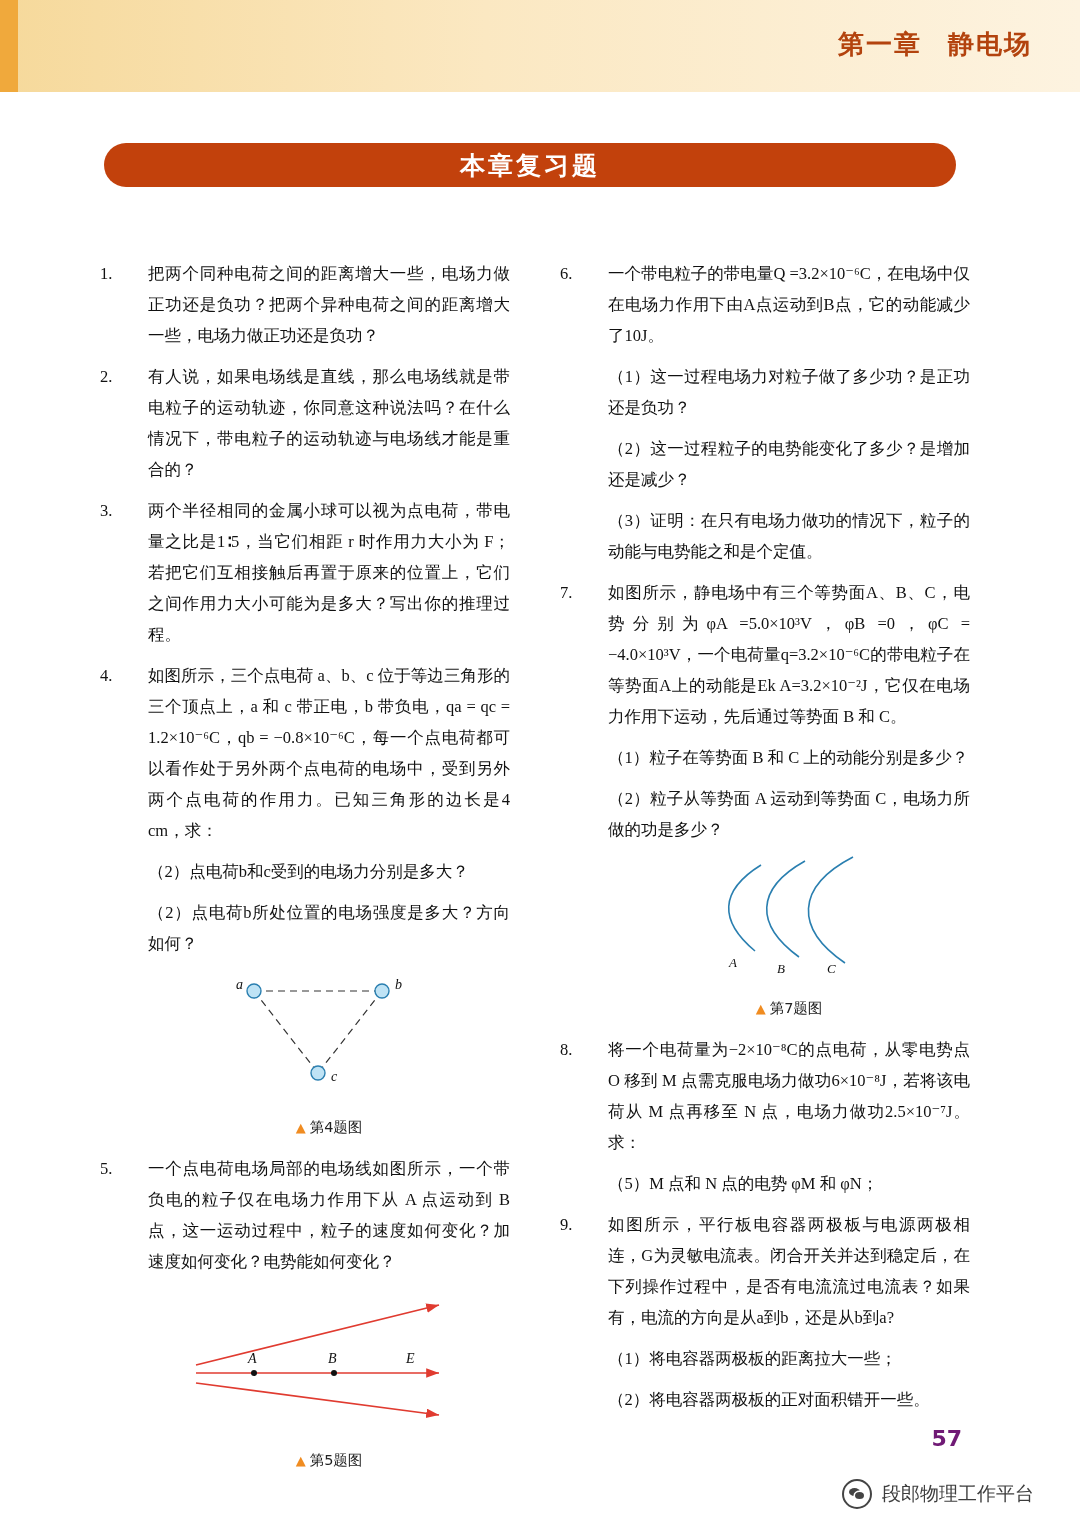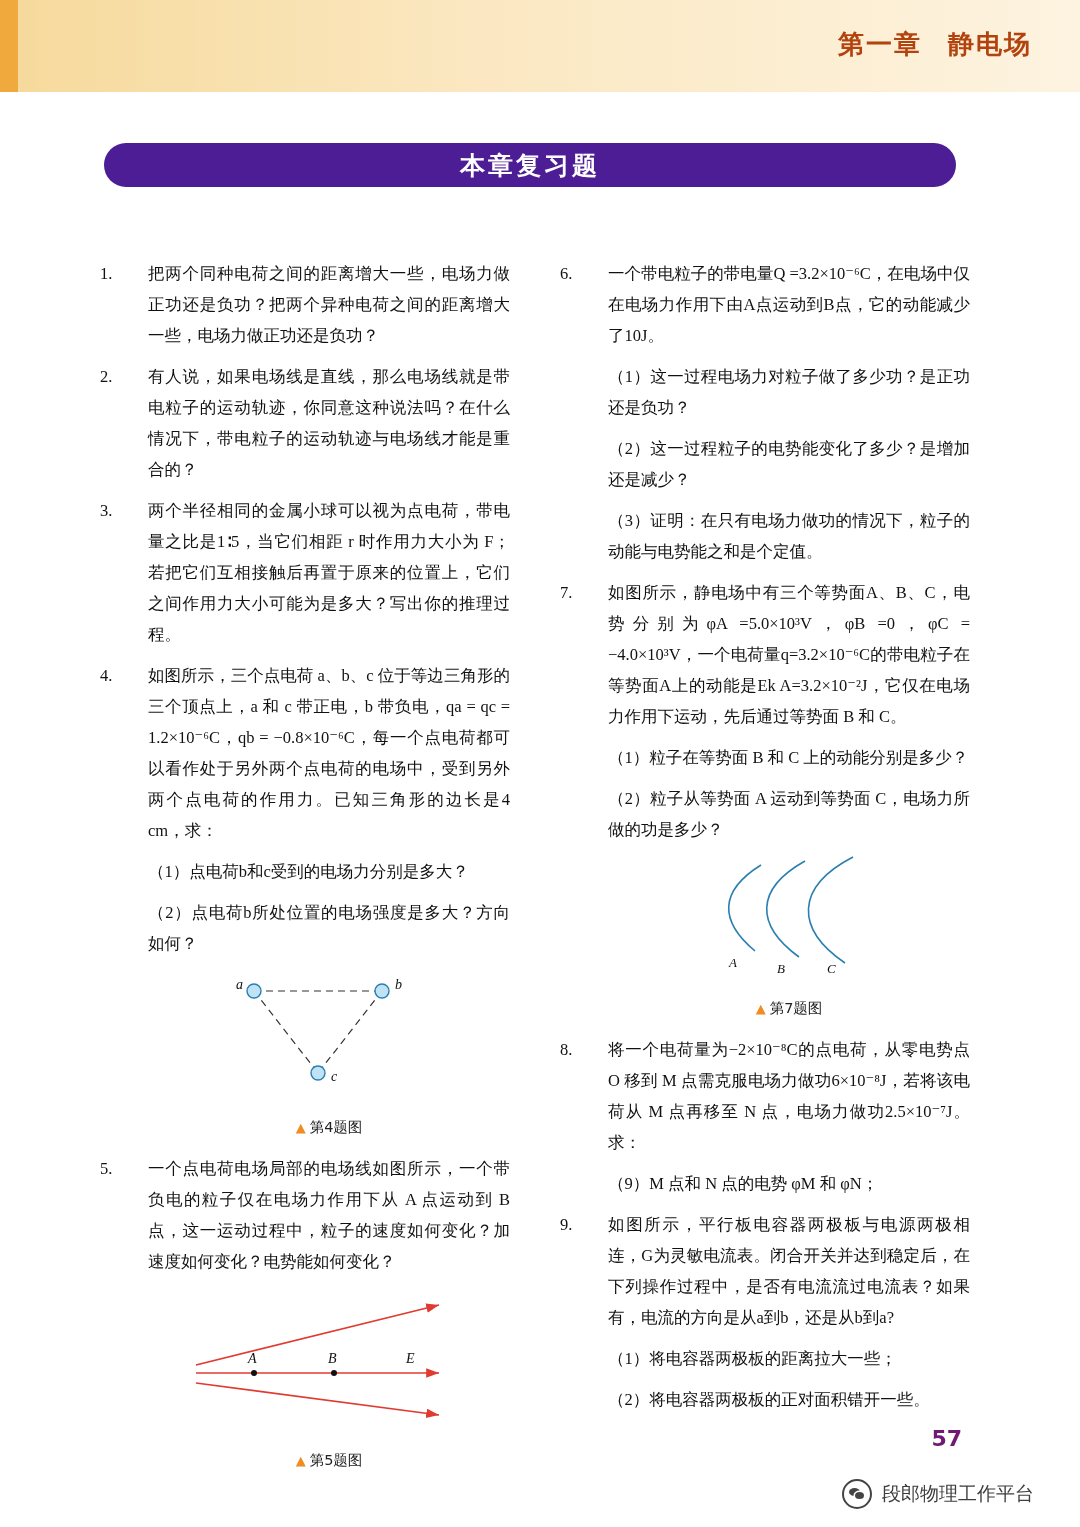--- a/index.html
+++ b/index.html
@@ -48,21 +48,21 @@
   }
   .header-title .chap { margin-right: 26px; }
 
   
   .title-bar {
     position: absolute;
     left: 104px;
     top: 143px;
     width: 852px;
     height: 44px;
-    background: #4c1d95;
+    background: #c2410c;
     border-radius: 22px;
     color: #ffffff;
     font-size: 25px;
     font-weight: bold;
     letter-spacing: 3px;
     display: flex;
     align-items: center;
     justify-content: center;
     font-family: "DejaVu Sans", "Liberation Sans", sans-serif;
   }
@@ -196,21 +196,21 @@
     </div>
 
     <div class="q">
       <span class="num">3.</span>
       <p>两个半径相同的金属小球可以视为点电荷，带电量之比是1∶5，当它们相距 r 时作用力大小为 F；若把它们互相接触后再置于原来的位置上，它们之间作用力大小可能为是多大？写出你的推理过程。</p>
     </div>
 
     <div class="q">
       <span class="num">4.</span>
       <p>如图所示，三个点电荷 a、b、c 位于等边三角形的三个顶点上，a 和 c 带正电，b 带负电，qa = qc = 1.2×10⁻⁶C，qb = −0.8×10⁻⁶C，每一个点电荷都可以看作处于另外两个点电荷的电场中，受到另外两个点电荷的作用力。已知三角形的边长是4 cm，求：</p>
-      <p class="sub">（1）点电荷b和c受到的电场力分别是多大？</p>
+      <p class="sub">（2）点电荷b和c受到的电场力分别是多大？</p>
       <p class="sub">（2）点电荷b所处位置的电场强度是多大？方向如何？</p>
 
       <div class="fig">
         <svg width="230" height="125" viewBox="0 0 230 125">
           <line x1="40" y1="22" x2="168" y2="22" stroke="#333" stroke-width="1.2" stroke-dasharray="7,5"></line>
           <line x1="40" y1="22" x2="104" y2="104" stroke="#333" stroke-width="1.2" stroke-dasharray="7,5"></line>
           <line x1="168" y1="22" x2="104" y2="104" stroke="#333" stroke-width="1.2" stroke-dasharray="7,5"></line>
           <circle cx="40" cy="22" r="7" fill="#bfe3f5" stroke="#2a7fb0" stroke-width="1.4"></circle>
           <circle cx="168" cy="22" r="7" fill="#bfe3f5" stroke="#2a7fb0" stroke-width="1.4"></circle>
           <circle cx="104" cy="104" r="7" fill="#bfe3f5" stroke="#2a7fb0" stroke-width="1.4"></circle>
@@ -279,21 +279,21 @@
         </svg>
         <div class="fig-caption">
           <span class="tri">▲</span><span>第7题图</span>
         </div>
       </div>
     </div>
 
     <div class="q">
       <span class="num">8.</span>
       <p>将一个电荷量为−2×10⁻⁸C的点电荷，从零电势点 O 移到 M 点需克服电场力做功6×10⁻⁸J，若将该电荷从 M 点再移至 N 点，电场力做功2.5×10⁻⁷J。求：</p>
-      <p class="sub">（9）M 点和 N 点的电势 φM 和 φN；</p>
+      <p class="sub">（5）M 点和 N 点的电势 φM 和 φN；</p>
     </div>
 
     <div class="q">
       <span class="num">9.</span>
       <p>如图所示，平行板电容器两极板与电源两极相连，G为灵敏电流表。闭合开关并达到稳定后，在下列操作过程中，是否有电流流过电流表？如果有，电流的方向是从a到b，还是从b到a?</p>
       <p class="sub">（1）将电容器两极板的距离拉大一些；</p>
       <p class="sub">（2）将电容器两极板的正对面积错开一些。</p>
     </div>
 
   </div>

